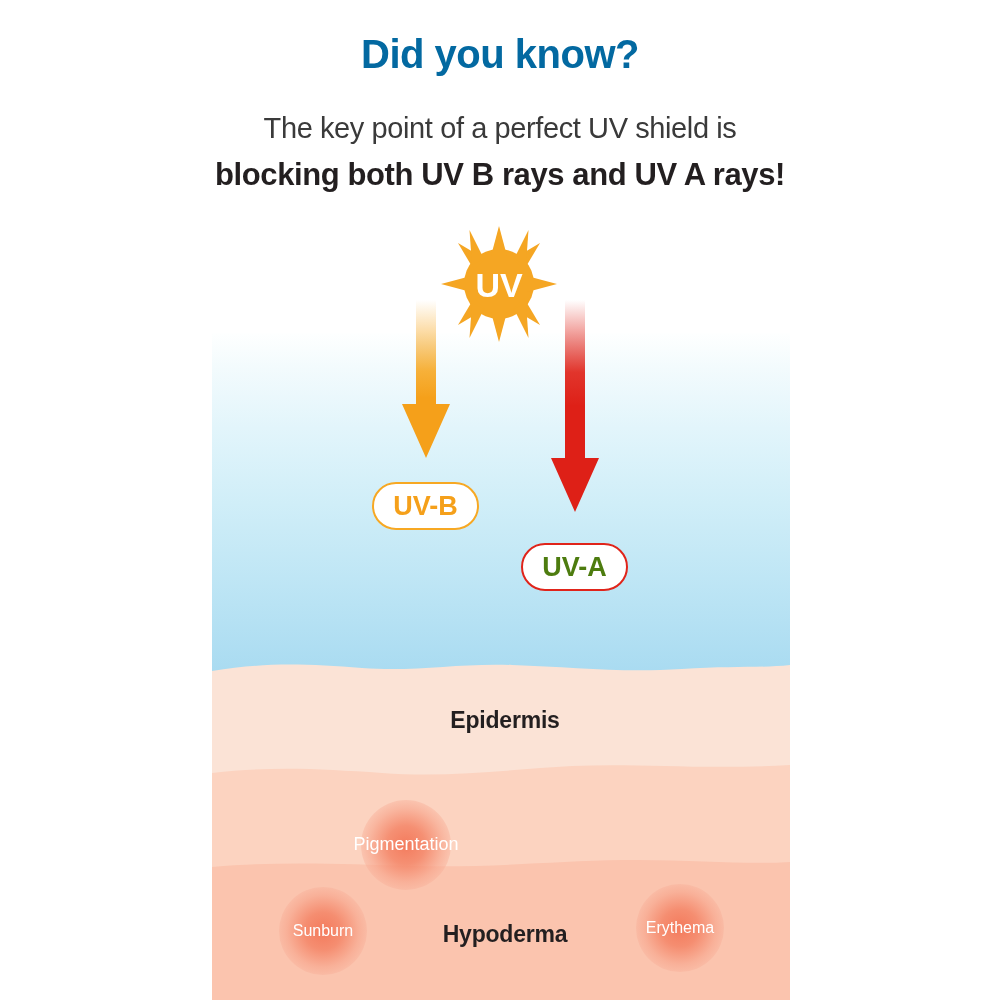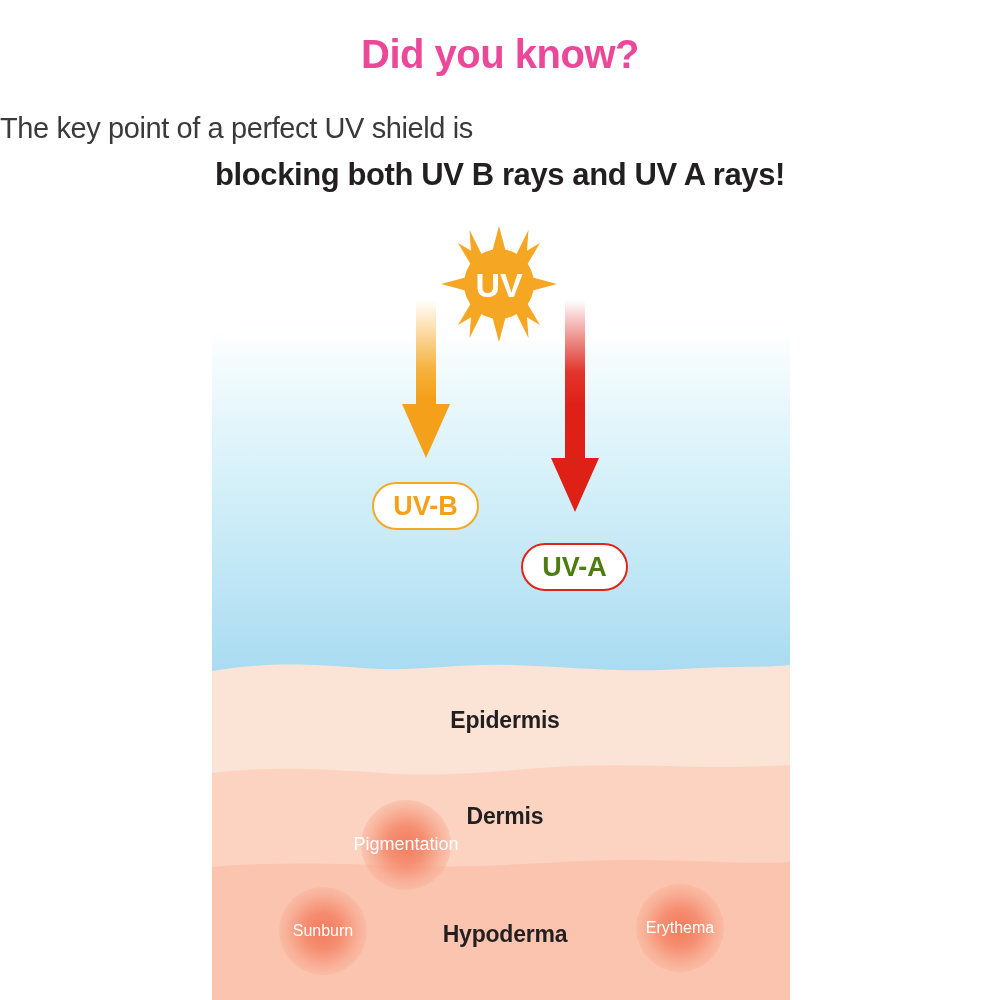--- a/index.html
+++ b/index.html
@@ -23,28 +23,29 @@
 
   
   .headline {
     position: absolute;
     left: 0;
     top: 32px;
     width: 1000px;
     text-align: center;
     font-size: 40px;
     font-weight: bold;
-    color: #ec4899;
+    color: #0369a1;
     letter-spacing: -0.5px;
   }
   .sub1 {
     position: absolute;
     left: 0;
     top: 112px;
     width: 1000px;
+    text-align: center;
     font-size: 29px;
     font-weight: normal;
     color: #3a3a3a;
     letter-spacing: -0.4px;
   }
   .sub2 {
     position: absolute;
     left: 0;
     top: 157px;
     width: 1000px;
@@ -260,21 +261,20 @@
   </svg>
 
   <div class="pill" id="pill-uvb">
     <span>UV-B</span>
   </div>
   <div class="pill" id="pill-uva">
     <span>UV-A</span>
   </div>
 
   <div class="layer-title" id="title-epidermis">Epidermis</div>
-  <div class="layer-title" id="title-dermis">Dermis</div>
   <div class="layer-title" id="title-hypoderma">Hypoderma</div>
 
 
 
   <div class="blob" id="blob-pigmentation">
     <span class="blob-bg"></span>
     <span class="blob-label">Pigmentation</span>
   </div>
 
   <div class="blob" id="blob-sunburn">

